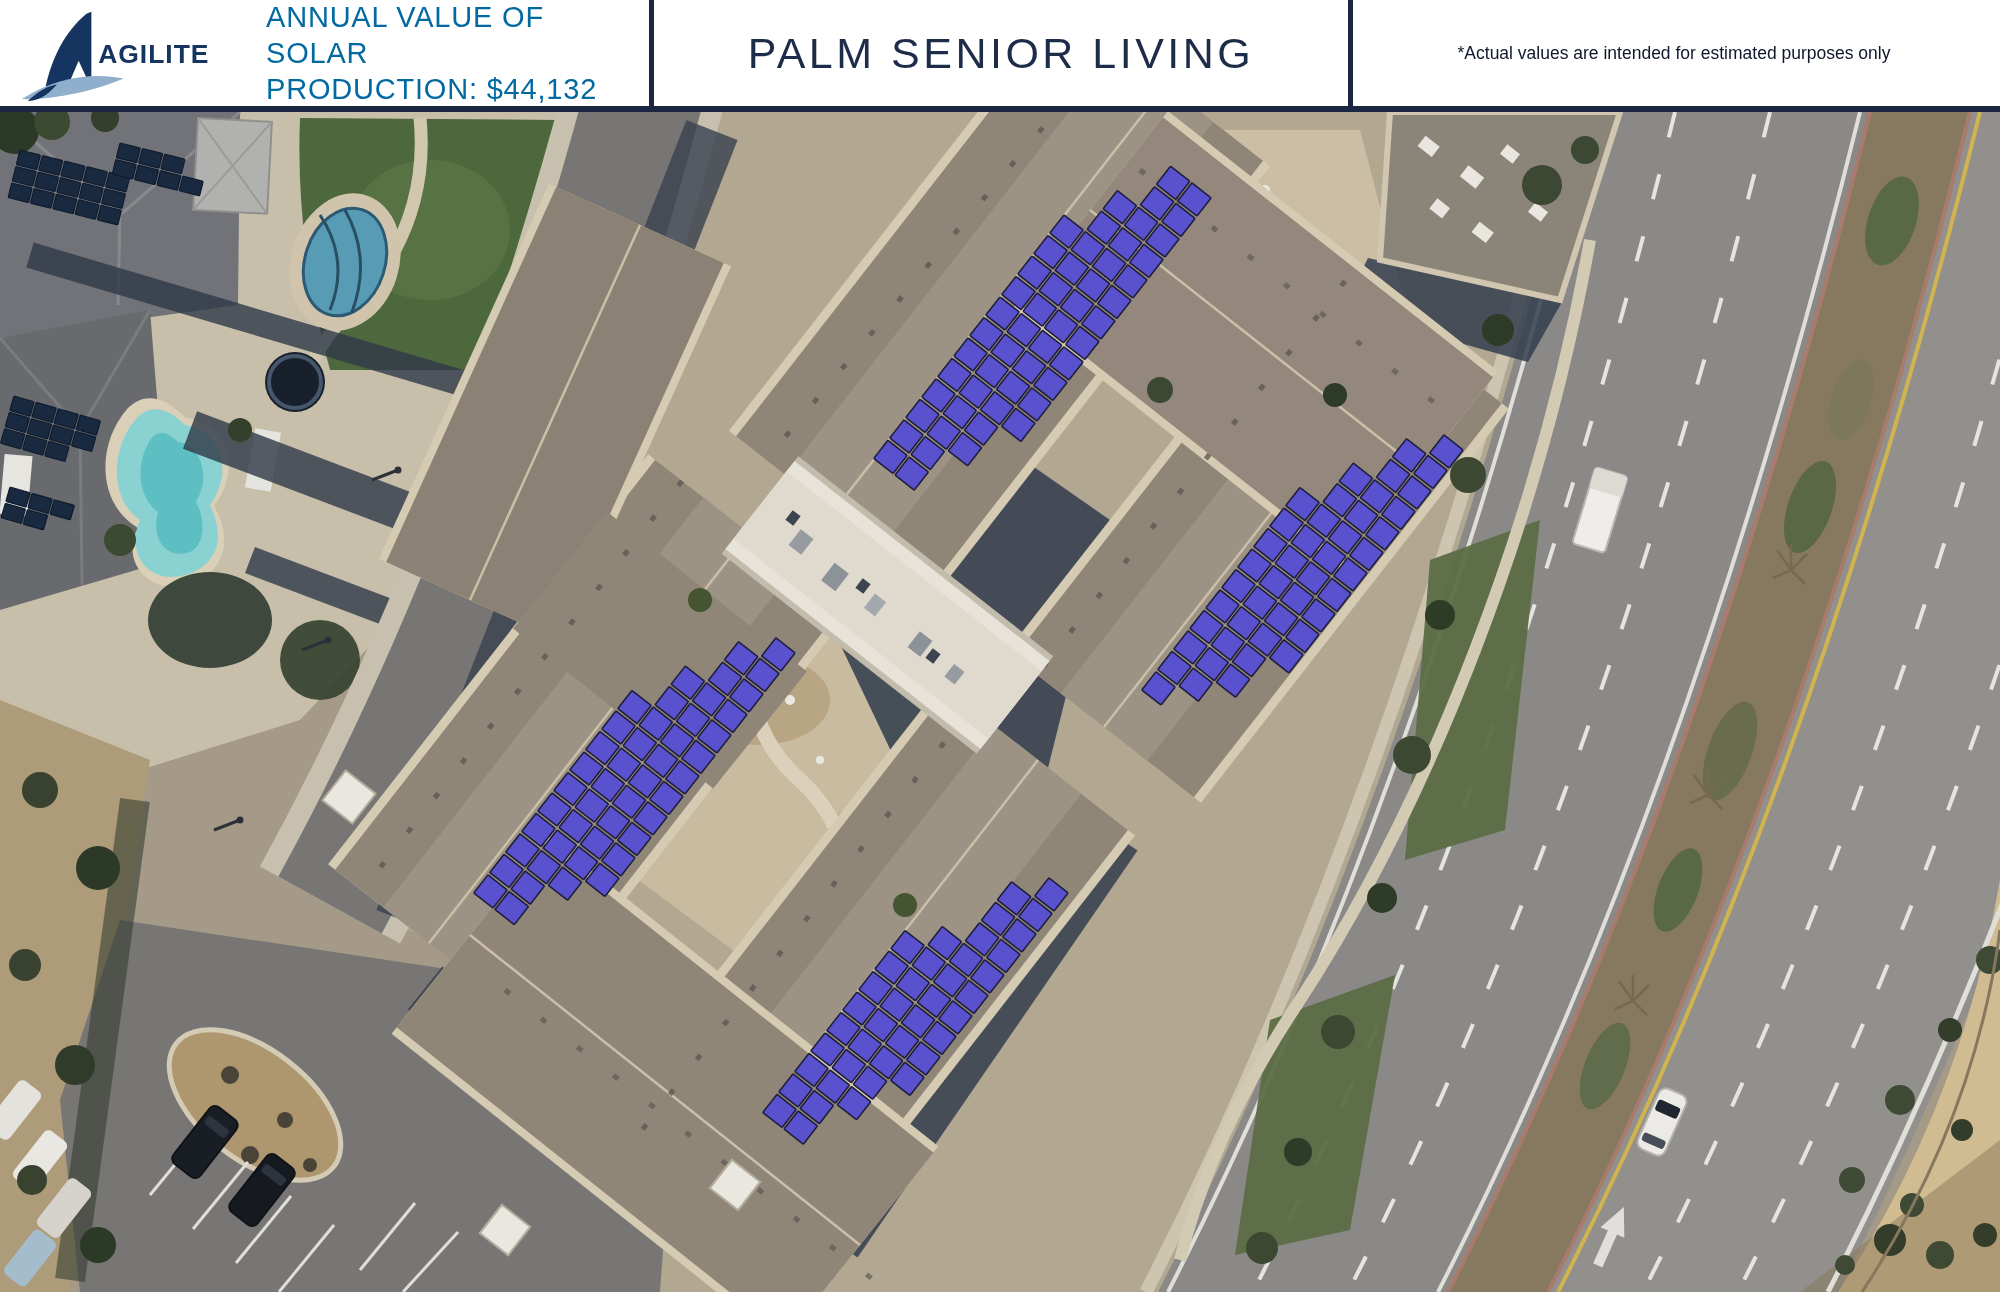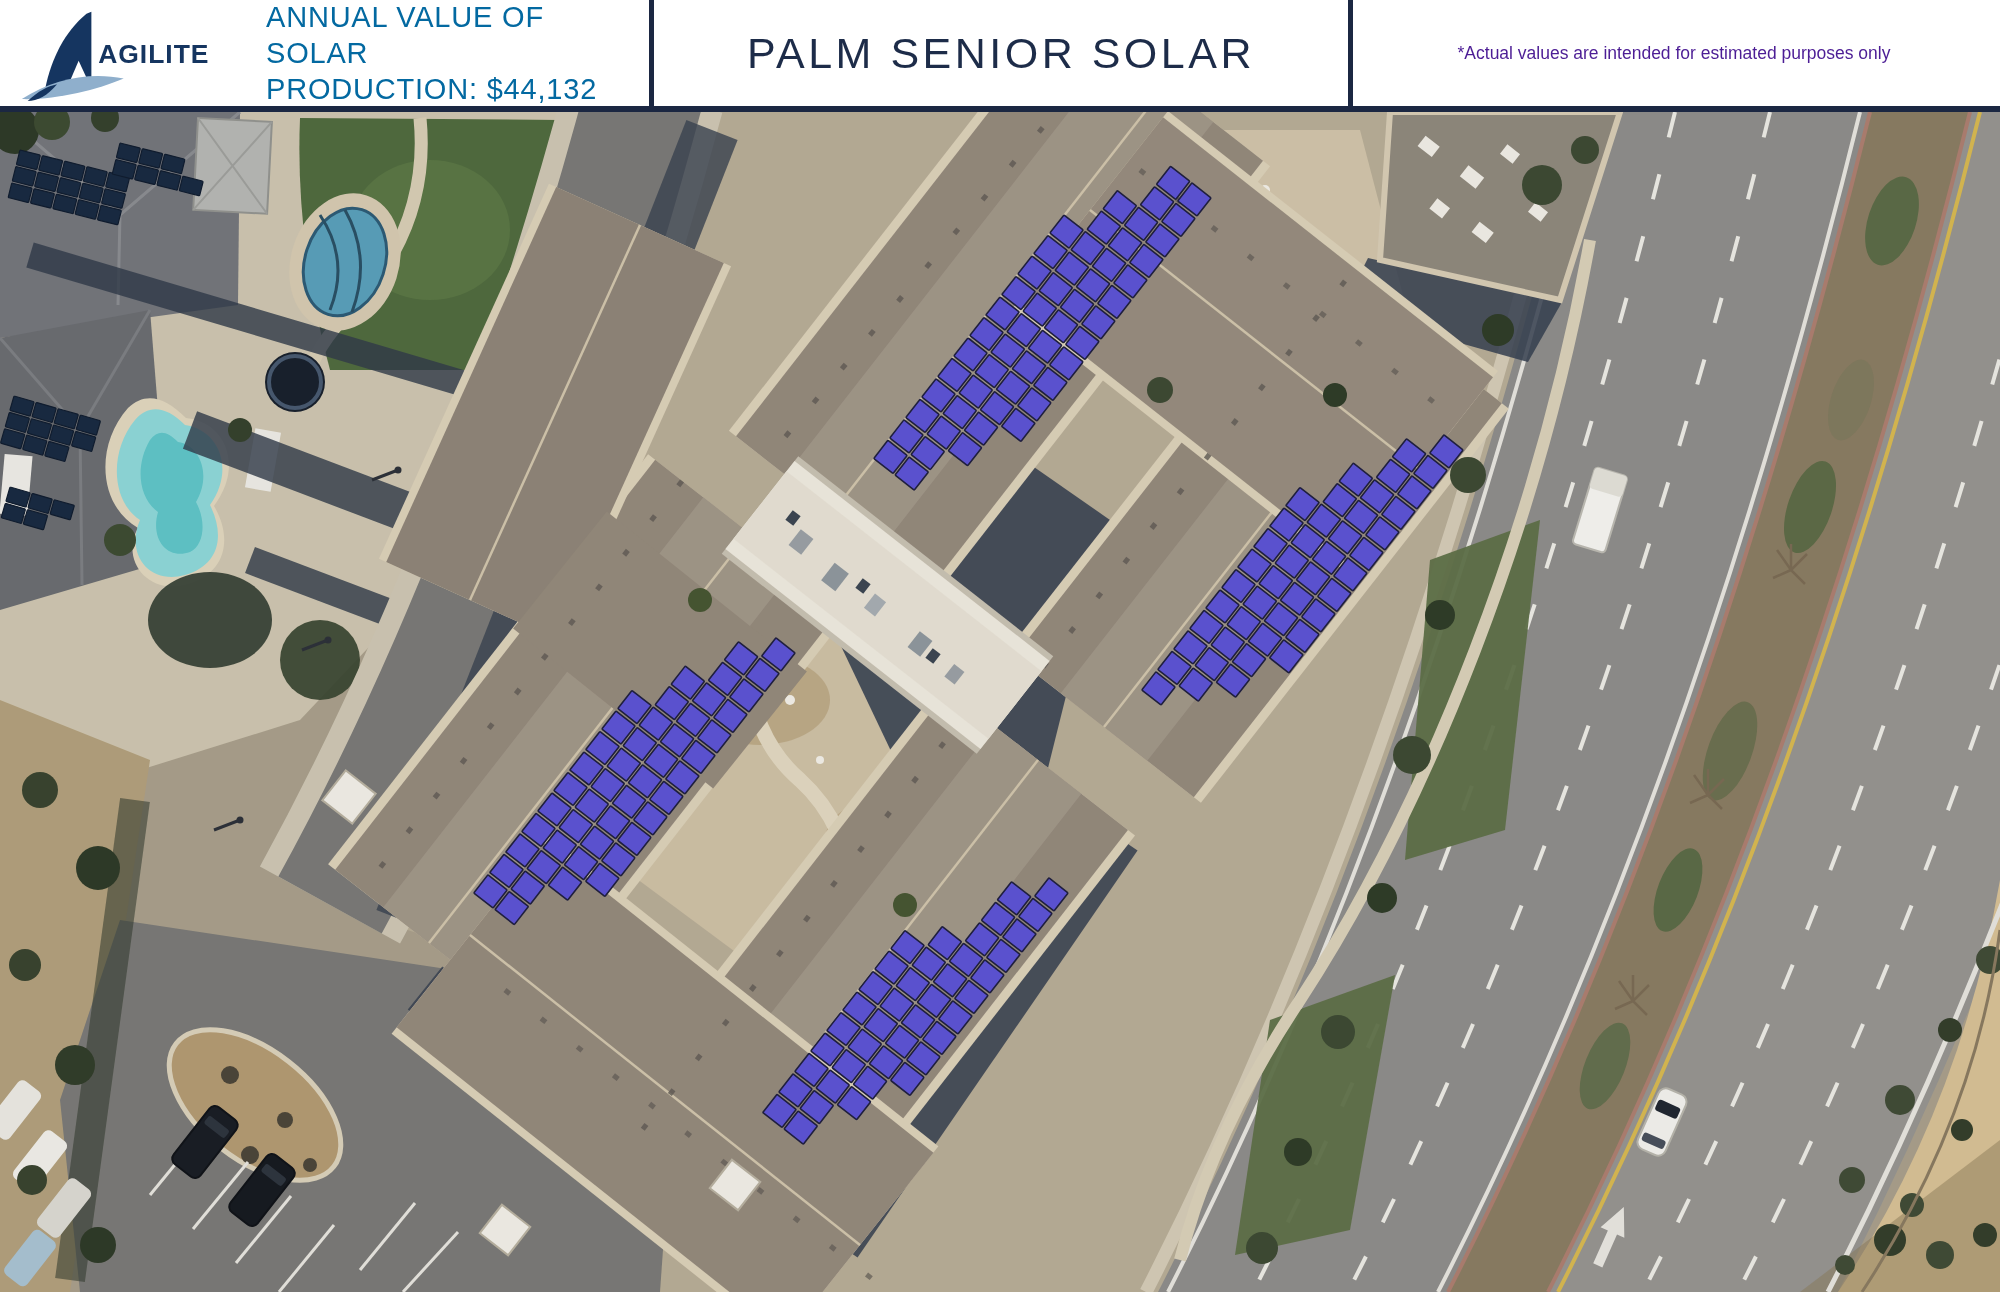--- a/index.html
+++ b/index.html
@@ -12,21 +12,21 @@
           border-bottom:6px solid #1b2742;display:flex;z-index:5;box-sizing:border-box;}
   .hcell{box-sizing:border-box;height:100%;display:flex;align-items:center;}
   .hcell.left{width:649px;padding-left:12px;}
   .hcell.mid{width:704px;border-left:5px solid #1b2742;border-right:5px solid #1b2742;
              justify-content:center;}
   .hcell.right{width:642px;flex-direction:column;justify-content:center;}
   .logo{width:196px;height:100px;flex:0 0 auto;}
   .prod{margin-left:58px;color:#0369a1;font-size:29px;letter-spacing:.8px;line-height:36px;
         font-weight:400;}
   .title{color:#1d2c49;font-size:43px;letter-spacing:3.5px;font-weight:500;white-space:nowrap;}
-  .disc{color:#4c1d95;font-size:17.5px;line-height:26px;text-align:center;font-weight:400;}
+  .disc{color:#0f172a;font-size:17.5px;line-height:26px;text-align:center;font-weight:400;}
 </style>
 </head>
 <body>
 
 <div class="page">
 
   <svg class="aerial" viewBox="0 0 2000 1292">
 
     <rect x="0" y="0" width="2000" height="1292" fill="#a99f8a"></rect>
     <polygon points="0,112 580,112 470,540 300,720 140,770 0,720" fill="#cfc6af"></polygon>
@@ -603,19 +603,19 @@
         <path d="M 10,97 C 42,76 80,69 114,76 C 86,88 44,98 10,97 Z" fill="#8fafcc"></path>
         <path d="M 16,99 C 27,89 36,84 46,82 C 36,94 26,99 16,99 Z" fill="#153560"></path>
         <text x="88" y="60" font-family="Liberation Sans, sans-serif" font-size="27" font-weight="800" letter-spacing="1" fill="#153560">AGILITECH</text>
       </svg>
       <div class="prod">
         <div>ANNUAL VALUE OF SOLAR</div>
         <div>PRODUCTION:  $44,132</div>
       </div>
     </div>
     <div class="hcell mid">
-      <div class="title">PALM SENIOR SOLAR</div>
+      <div class="title">PALM SENIOR LIVING</div>
     </div>
     <div class="hcell right">
       <div class="disc">*Actual values are intended for estimated purposes only</div>
     </div>
   </div>
 </div>
 
 </body></html>

